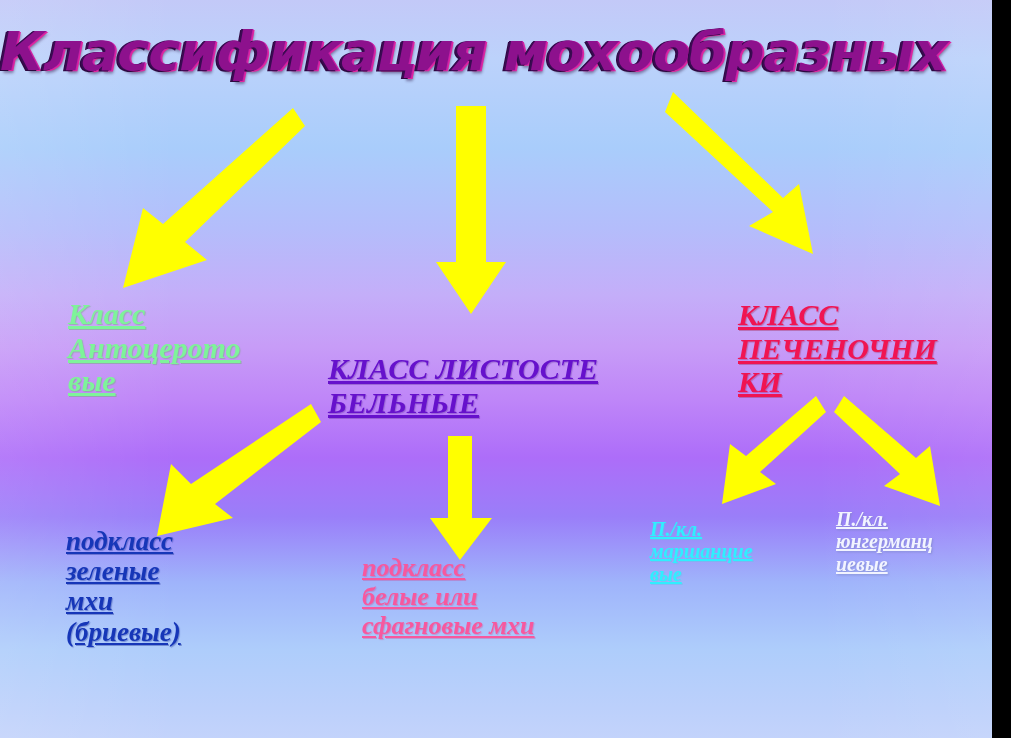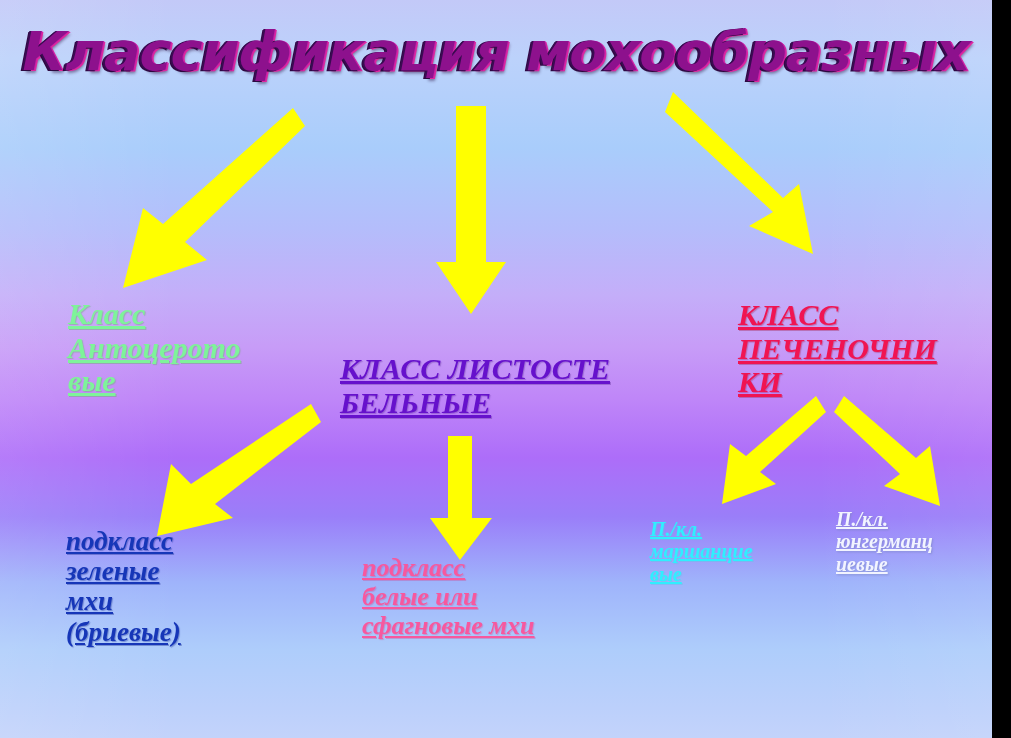--- a/index.html
+++ b/index.html
@@ -54,21 +54,21 @@
     left: 992px; top: 0;
     width: 19px; height: 738px;
     background: #000;
   }
 
   
   #title {
     position: absolute;
     left: 0; top: 20px;
     width: 992px;
-    text-align: center;
+    text-align: left;
     font-family: "DejaVu Sans", "Liberation Sans", sans-serif;
     font-weight: bold;
     font-style: italic;
     font-size: 54px;
     letter-spacing: -1px;
     color: #8d118d;
     text-shadow:
       -2px  0px 0 #3a0b52,
       -3px  1px 0 #2e0840,
        1px  0px 0 #c51fa8,
@@ -87,21 +87,21 @@
     text-decoration: underline;
   }
 
   #lbl-anthoceros {
     left: 68px; top: 297px; width: 230px;
     font-size: 30px;
     color: #7ef39a;
     text-shadow: 1px 1px 1px rgba(120,170,130,0.55);
   }
   #lbl-bryophyta {
-    left: 340px; top: 352px; width: 330px;
+    left: 328px; top: 352px; width: 330px;
     font-size: 30px;
     color: #6611cc;
     text-shadow: 1px 1px 1px rgba(90,40,150,0.35);
   }
   #lbl-hepatic {
     left: 738px; top: 298px; width: 230px;
     font-size: 30px;
     color: #f01452;
     text-shadow: 1px 1px 1px rgba(160,20,60,0.35);
   }

